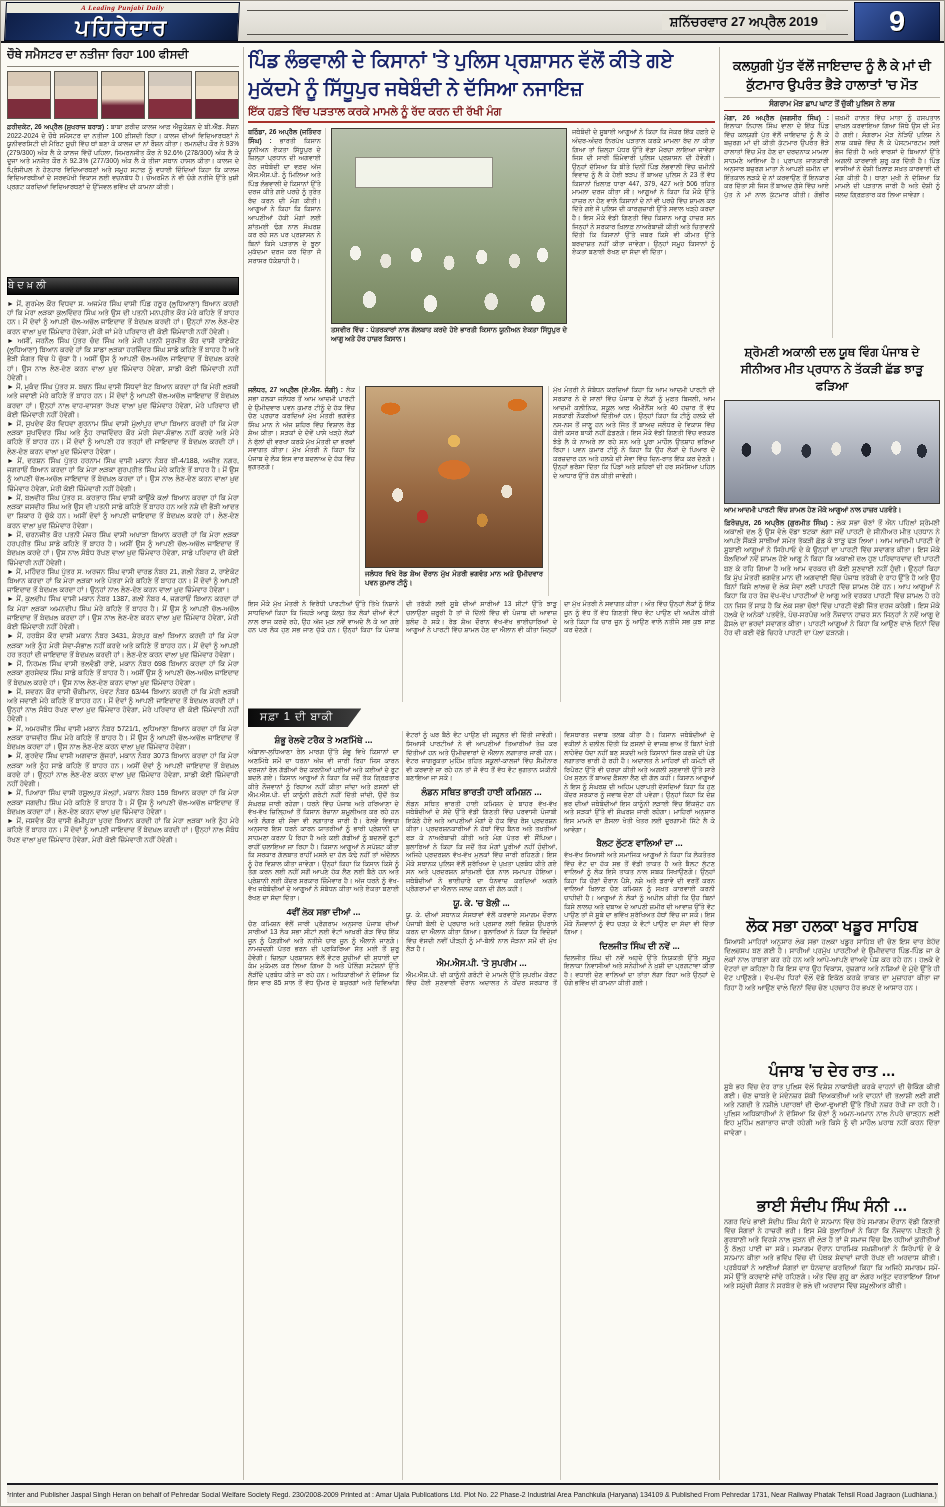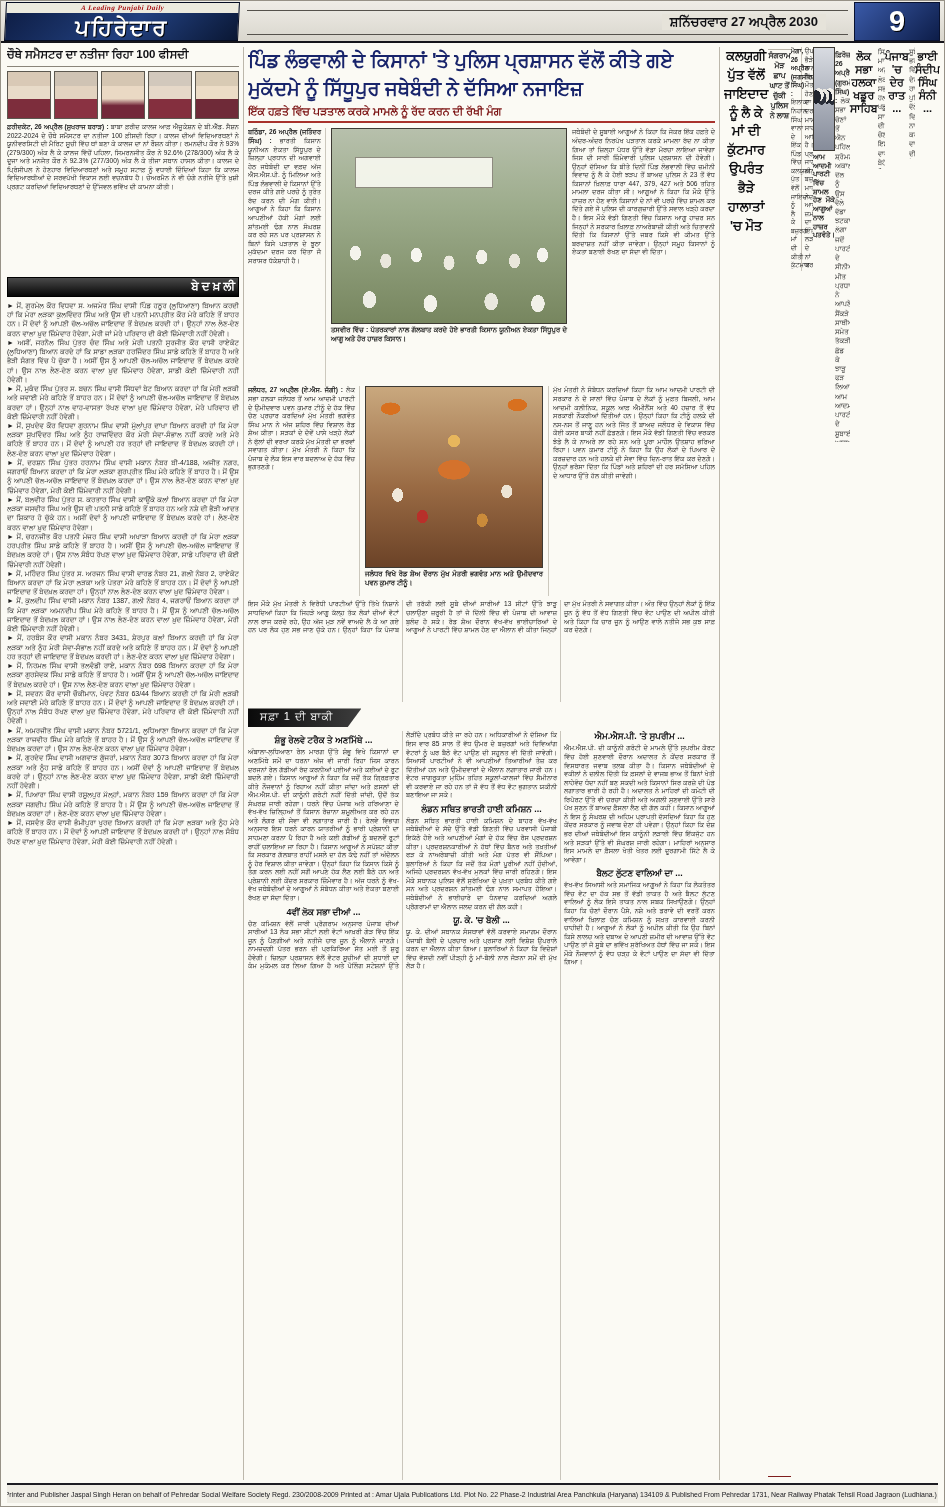--- a/index.html
+++ b/index.html
@@ -15,41 +15,41 @@
   .brand-tagline{height:10px;background:#eceade;color:#a60f12;font-family:"Liberation Serif","DejaVu Serif",serif;font-style:italic;font-weight:bold;font-size:7px;line-height:10px;text-align:center;letter-spacing:.5px}
   .brand-title{height:29px;display:flex;align-items:center;justify-content:center;color:#fff;font-weight:bold;font-size:22px;letter-spacing:2px;text-shadow:1px 1px 0 #000}
   .issue-date{position:absolute;right:118px;top:13px;font-size:13px;font-weight:bold;color:#101014;background:#e6e3da;padding:0 8px}
   .pagenum{position:absolute;right:4px;top:1px;width:86px;height:39px;background:linear-gradient(135deg,#3a5aa8,#0d1d49);border:1px solid #091230;color:#fff;font-size:29px;font-weight:bold;display:flex;align-items:center;justify-content:center;text-shadow:1px 1px 0 #000}
 
   
   .vrule{position:absolute;top:46px;bottom:26px;width:1px;background:#bcb7ab}
   .vr1{left:242px}.vr2{left:718px}
   .left-col{position:absolute;left:6px;top:46px;width:232px;bottom:26px;display:flex;flex-direction:column;gap:4px;overflow:hidden}
   .center-col{position:absolute;left:247px;top:46px;width:467px;bottom:26px;display:flex;flex-direction:column;overflow:hidden}
-  .right-col{position:absolute;left:723px;top:46px;width:216px;bottom:26px;display:flex;overflow:hidden}
+  .right-col{position:absolute;left:723px;top:56px;width:216px;bottom:26px;display:flex;flex-direction:column;overflow:hidden}
 
   
   .just{text-align:justify}
   .pre{white-space:pre-line}
   .t6{font-size:6.6px;line-height:1.3;color:#222}
   .t7{font-size:7px;line-height:1.32;color:#1e1e1e}
   .dl{font-weight:bold}
   .caption{font-size:6.8px;font-weight:bold;line-height:1.28;text-align:justify;margin-top:2px;color:#111}
 
   
   .lc-headline{font-size:11.5px;font-weight:bold;color:#0e0e12;line-height:1.3;border-bottom:1px solid #8a857a;padding-bottom:4px}
   .thumb-row{display:flex;gap:3px}
   .thumb{width:44px;height:48px;border:1px solid #5c5850}
   .th1{background:linear-gradient(180deg,#d9c9b6 0 30%,#e8dbc9 30% 58%,#7d2d3c 58% 100%)}
   .th2{background:linear-gradient(180deg,#cfc3b4 0 30%,#e3d3c0 30% 58%,#8a3242 58% 100%)}
   .th3{background:linear-gradient(180deg,#d5c6b2 0 30%,#ead9c4 30% 58%,#73283a 73% 100%,#73283a)}
   .th4{background:linear-gradient(180deg,#d2c8bc 0 30%,#e6d8c8 30% 58%,#842f3e 58% 100%)}
   .th5{background:linear-gradient(180deg,#d8cab4 0 30%,#ecdcc6 30% 58%,#6f2a38 58% 100%)}
   .result-body{height:150px;overflow:hidden}
-  .bar-black{background:linear-gradient(180deg,#4a4a4a,#060606);color:#fff;text-align:right;font-size:12px;font-weight:bold;letter-spacing:3px;padding:1px 0 3px;border:1px solid #000}
+  .bar-black{background:linear-gradient(180deg,#4a4a4a,#060606);color:#fff;text-align:left;font-size:10px;font-weight:normal;letter-spacing:3px;padding:1px 0 3px;border:1px solid #000}
   .notices-wrap{flex:1;overflow:hidden}
 
   
   .main-headline{font-size:19.5px;line-height:1.42;font-weight:bold;color:#18246b;margin-bottom:3px}
   .kicker{font-size:11px;font-weight:bold;color:#7c1414;border-bottom:2px solid #a8322c;padding-bottom:3px;margin-bottom:5px}
   .lead-row{display:flex;gap:5px;height:258px;overflow:hidden}
   .lead-left{width:78px;border-right:1px solid #ccc8bd;padding-right:4px}
   .lead-photo-wrap{width:236px;display:flex;flex-direction:column}
   .photo{position:relative;border:1px solid #3d3a34;overflow:hidden}
   .photo-farmers{height:196px;background:
@@ -94,39 +94,39 @@
   .photo-group{height:104px;background:
     radial-gradient(8px 11px at 10% 48%,#20242e 60%,rgba(0,0,0,0) 62%),
     radial-gradient(8px 11px at 24% 46%,#f0eee8 60%,rgba(0,0,0,0) 62%),
     radial-gradient(8px 11px at 38% 49%,#2a2f3a 60%,rgba(0,0,0,0) 62%),
     radial-gradient(8px 11px at 52% 47%,#ece9e1 60%,rgba(0,0,0,0) 62%),
     radial-gradient(8px 11px at 66% 48%,#1e222c 60%,rgba(0,0,0,0) 62%),
     radial-gradient(8px 11px at 80% 46%,#f2f0ea 60%,rgba(0,0,0,0) 62%),
     radial-gradient(8px 11px at 92% 49%,#262b36 60%,rgba(0,0,0,0) 62%),
     linear-gradient(180deg,#d8dbe1 0%,#a9aeb9 55%,#868c9a 100%)}
   .r2-body{height:392px;overflow:hidden;margin:3px 0 4px}
-  .r-h3{font-size:11px;font-weight:bold;text-align:center;margin:3px 0 2px;color:#0d0d10}
+  .r-h3{font-size:16px;font-weight:bold;text-align:center;margin:3px 0 2px;color:#0d0d10}
   .r3-body{height:122px;overflow:hidden}
   .r4-body{height:112px;overflow:hidden}
   .grow{flex:1;overflow:hidden}
 
   
   .imprint{position:absolute;left:6px;right:6px;bottom:3px;height:20px;border-top:2px solid #1c1c22;background:#efede5;display:flex;align-items:center;justify-content:center;font-size:6.9px;color:#15151a;font-weight:500;padding:0 4px;white-space:nowrap;overflow:hidden}
 </style>
 </head>
 <body>
 
 <div class="page">
 
   <header class="masthead">
     <div class="brand">
       <div class="brand-tagline">A Leading Punjabi Daily</div>
       <div class="brand-title">ਪਹਿਰੇਦਾਰ</div>
     </div>
-    <div class="issue-date">ਸ਼ਨਿੱਚਰਵਾਰ 27 ਅਪ੍ਰੈਲ 2030</div>
+    <div class="issue-date">ਸ਼ਨਿੱਚਰਵਾਰ 27 ਅਪ੍ਰੈਲ 2019</div>
     <div class="pagenum">9</div>
   </header>
 
   <div class="vrule vr1"></div>
   <div class="vrule vr2"></div>
 
   <section class="left-col">
     <h2 class="lc-headline">ਚੌਥੇ ਸਮੈਸਟਰ ਦਾ ਨਤੀਜਾ ਰਿਹਾ 100 ਫੀਸਦੀ</h2>
     <div class="thumb-row">
       <div class="thumb th1"></div>
@@ -196,29 +196,34 @@
         <p class="t6 just pre">ਯੂ. ਕੇ. ਦੀਆਂ ਸਥਾਨਕ ਸੰਸਥਾਵਾਂ ਵੱਲੋਂ ਕਰਵਾਏ ਸਮਾਗਮ ਦੌਰਾਨ ਪੰਜਾਬੀ ਬੋਲੀ ਦੇ ਪ੍ਰਚਾਰ ਅਤੇ ਪ੍ਰਸਾਰ ਲਈ ਵਿਸ਼ੇਸ਼ ਉਪਰਾਲੇ ਕਰਨ ਦਾ ਐਲਾਨ ਕੀਤਾ ਗਿਆ। ਬੁਲਾਰਿਆਂ ਨੇ ਕਿਹਾ ਕਿ ਵਿਦੇਸ਼ਾਂ ਵਿੱਚ ਵੱਸਦੀ ਨਵੀਂ ਪੀੜ੍ਹੀ ਨੂੰ ਮਾਂ-ਬੋਲੀ ਨਾਲ ਜੋੜਨਾ ਸਮੇਂ ਦੀ ਮੁੱਖ ਲੋੜ ਹੈ।</p>
       </article>
       <article class="stub">
         <h4 class="stub-h">ਐਮ.ਐਸ.ਪੀ. 'ਤੇ ਸੁਪਰੀਮ ...</h4>
         <p class="t6 just pre">ਐਮ.ਐਸ.ਪੀ. ਦੀ ਕਾਨੂੰਨੀ ਗਰੰਟੀ ਦੇ ਮਾਮਲੇ ਉੱਤੇ ਸੁਪਰੀਮ ਕੋਰਟ ਵਿੱਚ ਹੋਈ ਸੁਣਵਾਈ ਦੌਰਾਨ ਅਦਾਲਤ ਨੇ ਕੇਂਦਰ ਸਰਕਾਰ ਤੋਂ ਵਿਸਥਾਰਤ ਜਵਾਬ ਤਲਬ ਕੀਤਾ ਹੈ। ਕਿਸਾਨ ਜਥੇਬੰਦੀਆਂ ਦੇ ਵਕੀਲਾਂ ਨੇ ਦਲੀਲ ਦਿੱਤੀ ਕਿ ਫ਼ਸਲਾਂ ਦੇ ਵਾਜਬ ਭਾਅ ਤੋਂ ਬਿਨਾਂ ਖੇਤੀ ਲਾਹੇਵੰਦ ਧੰਦਾ ਨਹੀਂ ਬਣ ਸਕਦੀ ਅਤੇ ਕਿਸਾਨਾਂ ਸਿਰ ਕਰਜ਼ੇ ਦੀ ਪੰਡ ਲਗਾਤਾਰ ਭਾਰੀ ਹੋ ਰਹੀ ਹੈ। ਅਦਾਲਤ ਨੇ ਮਾਹਿਰਾਂ ਦੀ ਕਮੇਟੀ ਦੀ ਰਿਪੋਰਟ ਉੱਤੇ ਵੀ ਚਰਚਾ ਕੀਤੀ ਅਤੇ ਅਗਲੀ ਸੁਣਵਾਈ ਉੱਤੇ ਸਾਰੇ ਪੱਖ ਸੁਣਨ ਤੋਂ ਬਾਅਦ ਫ਼ੈਸਲਾ ਲੈਣ ਦੀ ਗੱਲ ਕਹੀ। ਕਿਸਾਨ ਆਗੂਆਂ ਨੇ ਇਸ ਨੂੰ ਸੰਘਰਸ਼ ਦੀ ਅਹਿਮ ਪ੍ਰਾਪਤੀ ਦੱਸਦਿਆਂ ਕਿਹਾ ਕਿ ਹੁਣ ਕੇਂਦਰ ਸਰਕਾਰ ਨੂੰ ਜਵਾਬ ਦੇਣਾ ਹੀ ਪਵੇਗਾ। ਉਨ੍ਹਾਂ ਕਿਹਾ ਕਿ ਦੇਸ਼ ਭਰ ਦੀਆਂ ਜਥੇਬੰਦੀਆਂ ਇਸ ਕਾਨੂੰਨੀ ਲੜਾਈ ਵਿੱਚ ਇੱਕਜੁੱਟ ਹਨ ਅਤੇ ਸੜਕਾਂ ਉੱਤੇ ਵੀ ਸੰਘਰਸ਼ ਜਾਰੀ ਰਹੇਗਾ। ਮਾਹਿਰਾਂ ਅਨੁਸਾਰ ਇਸ ਮਾਮਲੇ ਦਾ ਫ਼ੈਸਲਾ ਖੇਤੀ ਖੇਤਰ ਲਈ ਦੂਰਗਾਮੀ ਸਿੱਟੇ ਲੈ ਕੇ ਆਵੇਗਾ।</p>
       </article>
       <article class="stub">
         <h4 class="stub-h">ਬੈਲਟ ਲੁੱਟਣ ਵਾਲਿਆਂ ਦਾ ...</h4>
         <p class="t6 just pre">ਵੱਖ-ਵੱਖ ਸਿਆਸੀ ਅਤੇ ਸਮਾਜਿਕ ਆਗੂਆਂ ਨੇ ਕਿਹਾ ਕਿ ਲੋਕਤੰਤਰ ਵਿੱਚ ਵੋਟ ਦਾ ਹੱਕ ਸਭ ਤੋਂ ਵੱਡੀ ਤਾਕਤ ਹੈ ਅਤੇ ਬੈਲਟ ਲੁੱਟਣ ਵਾਲਿਆਂ ਨੂੰ ਲੋਕ ਇਸੇ ਤਾਕਤ ਨਾਲ ਸਬਕ ਸਿਖਾਉਣਗੇ। ਉਨ੍ਹਾਂ ਕਿਹਾ ਕਿ ਚੋਣਾਂ ਦੌਰਾਨ ਪੈਸੇ, ਨਸ਼ੇ ਅਤੇ ਡਰਾਵੇ ਦੀ ਵਰਤੋਂ ਕਰਨ ਵਾਲਿਆਂ ਖ਼ਿਲਾਫ਼ ਚੋਣ ਕਮਿਸ਼ਨ ਨੂੰ ਸਖ਼ਤ ਕਾਰਵਾਈ ਕਰਨੀ ਚਾਹੀਦੀ ਹੈ। ਆਗੂਆਂ ਨੇ ਲੋਕਾਂ ਨੂੰ ਅਪੀਲ ਕੀਤੀ ਕਿ ਉਹ ਬਿਨਾਂ ਕਿਸੇ ਲਾਲਚ ਅਤੇ ਦਬਾਅ ਦੇ ਆਪਣੀ ਜ਼ਮੀਰ ਦੀ ਆਵਾਜ਼ ਉੱਤੇ ਵੋਟ ਪਾਉਣ ਤਾਂ ਜੋ ਸੂਬੇ ਦਾ ਭਵਿੱਖ ਸੁਰੱਖਿਅਤ ਹੱਥਾਂ ਵਿੱਚ ਜਾ ਸਕੇ। ਇਸ ਮੌਕੇ ਨੌਜਵਾਨਾਂ ਨੂੰ ਵੱਧ ਚੜ੍ਹ ਕੇ ਵੋਟਾਂ ਪਾਉਣ ਦਾ ਸੱਦਾ ਵੀ ਦਿੱਤਾ ਗਿਆ।</p>
       </article>
+      <article class="stub">
+        <h4 class="stub-h">ਦਿਲਜੀਤ ਸਿੰਘ ਦੀ ਨਵੇਂ ...</h4>
+        <p class="t6 just pre">ਦਿਲਜੀਤ ਸਿੰਘ ਦੀ ਨਵੇਂ ਅਹੁਦੇ ਉੱਤੇ ਨਿਯੁਕਤੀ ਉੱਤੇ ਸਮੂਹ ਇਲਾਕਾ ਨਿਵਾਸੀਆਂ ਅਤੇ ਸਨੇਹੀਆਂ ਨੇ ਖ਼ੁਸ਼ੀ ਦਾ ਪ੍ਰਗਟਾਵਾ ਕੀਤਾ ਹੈ। ਵਧਾਈ ਦੇਣ ਵਾਲਿਆਂ ਦਾ ਤਾਂਤਾ ਲੱਗਾ ਰਿਹਾ ਅਤੇ ਉਨ੍ਹਾਂ ਦੇ ਚੰਗੇ ਭਵਿੱਖ ਦੀ ਕਾਮਨਾ ਕੀਤੀ ਗਈ।</p>
+      </article>
     </div>
   </section>
 
   <section class="right-col">
     <h2 class="r-h1">ਕਲਯੁਗੀ ਪੁੱਤ ਵੱਲੋਂ ਜਾਇਦਾਦ ਨੂੰ ਲੈ ਕੇ ਮਾਂ ਦੀ ਕੁੱਟਮਾਰ ਉਪਰੰਤ ਭੈੜੇ ਹਾਲਾਤਾਂ 'ਚ ਮੌਤ</h2>
     <div class="r-sub">ਸੰਗਰਾਮ ਮੋੜ ਛਾਪ ਘਾਟ ਤੋਂ ਚੁੱਕੀ ਪੁਲਿਸ ਨੇ ਲਾਸ਼</div>
     <div class="r1-body">
       <p class="t6 just"><b class="dl">ਮੋਗਾ, 26 ਅਪ੍ਰੈਲ (ਜਗਸੀਰ ਸਿੰਘ) :</b> <span class="pre">ਇਲਾਕਾ ਨਿਹਾਲ ਸਿੰਘ ਵਾਲਾ ਦੇ ਇੱਕ ਪਿੰਡ ਵਿੱਚ ਕਲਯੁਗੀ ਪੁੱਤ ਵੱਲੋਂ ਜਾਇਦਾਦ ਨੂੰ ਲੈ ਕੇ ਬਜ਼ੁਰਗ ਮਾਂ ਦੀ ਕੀਤੀ ਕੁੱਟਮਾਰ ਉਪਰੰਤ ਭੈੜੇ ਹਾਲਾਤਾਂ ਵਿੱਚ ਮੌਤ ਹੋਣ ਦਾ ਦਰਦਨਾਕ ਮਾਮਲਾ ਸਾਹਮਣੇ ਆਇਆ ਹੈ। ਪ੍ਰਾਪਤ ਜਾਣਕਾਰੀ ਅਨੁਸਾਰ ਬਜ਼ੁਰਗ ਮਾਤਾ ਨੇ ਆਪਣੀ ਜ਼ਮੀਨ ਦਾ ਇੰਤਕਾਲ ਲੜਕੇ ਦੇ ਨਾਂ ਕਰਵਾਉਣ ਤੋਂ ਇਨਕਾਰ ਕਰ ਦਿੱਤਾ ਸੀ ਜਿਸ ਤੋਂ ਬਾਅਦ ਗੁੱਸੇ ਵਿੱਚ ਆਏ ਪੁੱਤ ਨੇ ਮਾਂ ਨਾਲ ਕੁੱਟਮਾਰ ਕੀਤੀ। ਗੰਭੀਰ ਜ਼ਖ਼ਮੀ ਹਾਲਤ ਵਿੱਚ ਮਾਤਾ ਨੂੰ ਹਸਪਤਾਲ ਦਾਖ਼ਲ ਕਰਵਾਇਆ ਗਿਆ ਜਿੱਥੇ ਉਸ ਦੀ ਮੌਤ ਹੋ ਗਈ। ਸੰਗਰਾਮ ਮੋੜ ਨੇੜਿਓਂ ਪੁਲਿਸ ਨੇ ਲਾਸ਼ ਕਬਜ਼ੇ ਵਿੱਚ ਲੈ ਕੇ ਪੋਸਟਮਾਰਟਮ ਲਈ ਭੇਜ ਦਿੱਤੀ ਹੈ ਅਤੇ ਵਾਰਸਾਂ ਦੇ ਬਿਆਨਾਂ ਉੱਤੇ ਅਗਲੀ ਕਾਰਵਾਈ ਸ਼ੁਰੂ ਕਰ ਦਿੱਤੀ ਹੈ। ਪਿੰਡ ਵਾਸੀਆਂ ਨੇ ਦੋਸ਼ੀ ਖ਼ਿਲਾਫ਼ ਸਖ਼ਤ ਕਾਰਵਾਈ ਦੀ ਮੰਗ ਕੀਤੀ ਹੈ। ਥਾਣਾ ਮੁਖੀ ਨੇ ਦੱਸਿਆ ਕਿ ਮਾਮਲੇ ਦੀ ਪੜਤਾਲ ਜਾਰੀ ਹੈ ਅਤੇ ਦੋਸ਼ੀ ਨੂੰ ਜਲਦ ਗ੍ਰਿਫ਼ਤਾਰ ਕਰ ਲਿਆ ਜਾਵੇਗਾ।</span></p>
     </div>
+    <h2 class="r-h2">ਸ਼੍ਰੋਮਣੀ ਅਕਾਲੀ ਦਲ ਯੂਥ ਵਿੰਗ ਪੰਜਾਬ ਦੇ ਸੀਨੀਅਰ ਮੀਤ ਪ੍ਰਧਾਨ ਨੇ ਤੱਕੜੀ ਛੱਡ ਝਾੜੂ ਫੜਿਆ</h2>
     <figure>
       <div class="photo photo-group"></div>
       <figcaption class="caption">ਆਮ ਆਦਮੀ ਪਾਰਟੀ ਵਿੱਚ ਸ਼ਾਮਲ ਹੋਣ ਮੌਕੇ ਆਗੂਆਂ ਨਾਲ ਹਾਜ਼ਰ ਪਤਵੰਤੇ।</figcaption>
     </figure>
     <div class="r2-body">
       <p class="t7 just"><b class="dl">ਫ਼ਿਰੋਜ਼ਪੁਰ, 26 ਅਪ੍ਰੈਲ (ਗੁਰਮੀਤ ਸਿੰਘ) :</b> <span class="pre">ਲੋਕ ਸਭਾ ਚੋਣਾਂ ਤੋਂ ਐਨ ਪਹਿਲਾਂ ਸ਼੍ਰੋਮਣੀ ਅਕਾਲੀ ਦਲ ਨੂੰ ਉਸ ਵੇਲੇ ਵੱਡਾ ਝਟਕਾ ਲੱਗਾ ਜਦੋਂ ਪਾਰਟੀ ਦੇ ਸੀਨੀਅਰ ਮੀਤ ਪ੍ਰਧਾਨ ਨੇ ਆਪਣੇ ਸੈਂਕੜੇ ਸਾਥੀਆਂ ਸਮੇਤ ਤੱਕੜੀ ਛੱਡ ਕੇ ਝਾੜੂ ਫੜ ਲਿਆ। ਆਮ ਆਦਮੀ ਪਾਰਟੀ ਦੇ ਸੂਬਾਈ ਆਗੂਆਂ ਨੇ ਸਿਰੋਪਾਓ ਦੇ ਕੇ ਉਨ੍ਹਾਂ ਦਾ ਪਾਰਟੀ ਵਿੱਚ ਸਵਾਗਤ ਕੀਤਾ। ਇਸ ਮੌਕੇ ਬੋਲਦਿਆਂ ਨਵੇਂ ਸ਼ਾਮਲ ਹੋਏ ਆਗੂ ਨੇ ਕਿਹਾ ਕਿ ਅਕਾਲੀ ਦਲ ਹੁਣ ਪਰਿਵਾਰਵਾਦ ਦੀ ਪਾਰਟੀ ਬਣ ਕੇ ਰਹਿ ਗਿਆ ਹੈ ਅਤੇ ਆਮ ਵਰਕਰ ਦੀ ਕੋਈ ਸੁਣਵਾਈ ਨਹੀਂ ਹੁੰਦੀ। ਉਨ੍ਹਾਂ ਕਿਹਾ ਕਿ ਮੁੱਖ ਮੰਤਰੀ ਭਗਵੰਤ ਮਾਨ ਦੀ ਅਗਵਾਈ ਵਿੱਚ ਪੰਜਾਬ ਤਰੱਕੀ ਦੇ ਰਾਹ ਉੱਤੇ ਹੈ ਅਤੇ ਉਹ ਬਿਨਾਂ ਕਿਸੇ ਲਾਲਚ ਦੇ ਲੋਕ ਸੇਵਾ ਲਈ ਪਾਰਟੀ ਵਿੱਚ ਸ਼ਾਮਲ ਹੋਏ ਹਨ। ਆਪ ਆਗੂਆਂ ਨੇ ਕਿਹਾ ਕਿ ਹਰ ਰੋਜ਼ ਵੱਖ-ਵੱਖ ਪਾਰਟੀਆਂ ਦੇ ਆਗੂ ਅਤੇ ਵਰਕਰ ਪਾਰਟੀ ਵਿੱਚ ਸ਼ਾਮਲ ਹੋ ਰਹੇ ਹਨ ਜਿਸ ਤੋਂ ਸਾਫ਼ ਹੈ ਕਿ ਲੋਕ ਸਭਾ ਚੋਣਾਂ ਵਿੱਚ ਪਾਰਟੀ ਵੱਡੀ ਜਿੱਤ ਦਰਜ ਕਰੇਗੀ। ਇਸ ਮੌਕੇ ਹਲਕੇ ਦੇ ਅਨੇਕਾਂ ਪਤਵੰਤੇ, ਪੰਚ-ਸਰਪੰਚ ਅਤੇ ਨੌਜਵਾਨ ਹਾਜ਼ਰ ਸਨ ਜਿਨ੍ਹਾਂ ਨੇ ਨਵੇਂ ਆਗੂ ਦੇ ਫ਼ੈਸਲੇ ਦਾ ਭਰਵਾਂ ਸਵਾਗਤ ਕੀਤਾ। ਪਾਰਟੀ ਆਗੂਆਂ ਨੇ ਕਿਹਾ ਕਿ ਆਉਣ ਵਾਲੇ ਦਿਨਾਂ ਵਿੱਚ ਹੋਰ ਵੀ ਕਈ ਵੱਡੇ ਚਿਹਰੇ ਪਾਰਟੀ ਦਾ ਪੱਲਾ ਫੜਨਗੇ।</span></p>
     </div>
     <h3 class="r-h3">ਲੋਕ ਸਭਾ ਹਲਕਾ ਖਡੂਰ ਸਾਹਿਬ</h3>
     <p class="t7 just pre r3-body">ਸਿਆਸੀ ਮਾਹਿਰਾਂ ਅਨੁਸਾਰ ਲੋਕ ਸਭਾ ਹਲਕਾ ਖਡੂਰ ਸਾਹਿਬ ਦੀ ਚੋਣ ਇਸ ਵਾਰ ਬੇਹੱਦ ਦਿਲਚਸਪ ਬਣ ਗਈ ਹੈ। ਸਾਰੀਆਂ ਪ੍ਰਮੁੱਖ ਪਾਰਟੀਆਂ ਦੇ ਉਮੀਦਵਾਰ ਪਿੰਡ-ਪਿੰਡ ਜਾ ਕੇ ਲੋਕਾਂ ਨਾਲ ਰਾਬਤਾ ਕਰ ਰਹੇ ਹਨ ਅਤੇ ਆਪੋ-ਆਪਣੇ ਦਾਅਵੇ ਪੇਸ਼ ਕਰ ਰਹੇ ਹਨ। ਹਲਕੇ ਦੇ ਵੋਟਰਾਂ ਦਾ ਕਹਿਣਾ ਹੈ ਕਿ ਇਸ ਵਾਰ ਉਹ ਵਿਕਾਸ, ਰੁਜ਼ਗਾਰ ਅਤੇ ਨਸ਼ਿਆਂ ਦੇ ਮੁੱਦੇ ਉੱਤੇ ਹੀ ਵੋਟ ਪਾਉਣਗੇ। ਵੱਖ-ਵੱਖ ਧਿਰਾਂ ਵੱਲੋਂ ਵੱਡੇ ਇਕੱਠ ਕਰਕੇ ਤਾਕਤ ਦਾ ਮੁਜ਼ਾਹਰਾ ਕੀਤਾ ਜਾ ਰਿਹਾ ਹੈ ਅਤੇ ਆਉਣ ਵਾਲੇ ਦਿਨਾਂ ਵਿੱਚ ਚੋਣ ਪ੍ਰਚਾਰ ਹੋਰ ਭਖਣ ਦੇ ਆਸਾਰ ਹਨ।</p>
     <h3 class="r-h3">ਪੰਜਾਬ 'ਚ ਦੇਰ ਰਾਤ ...</h3>

